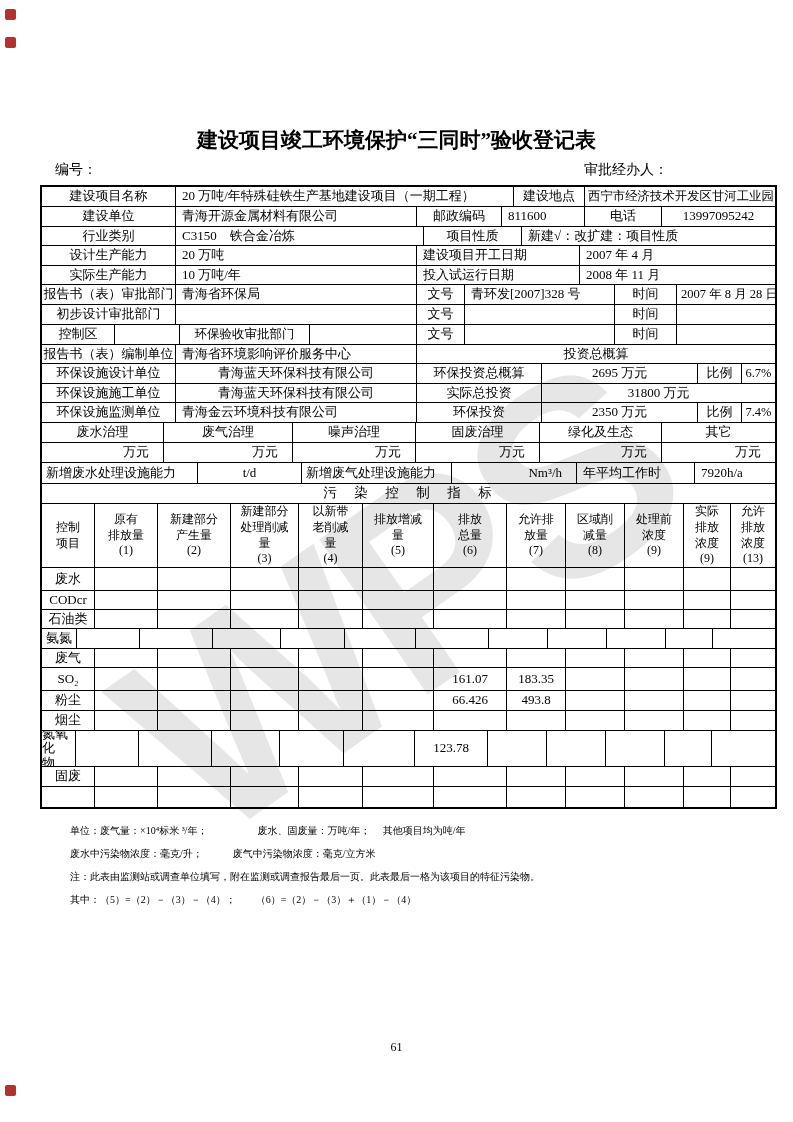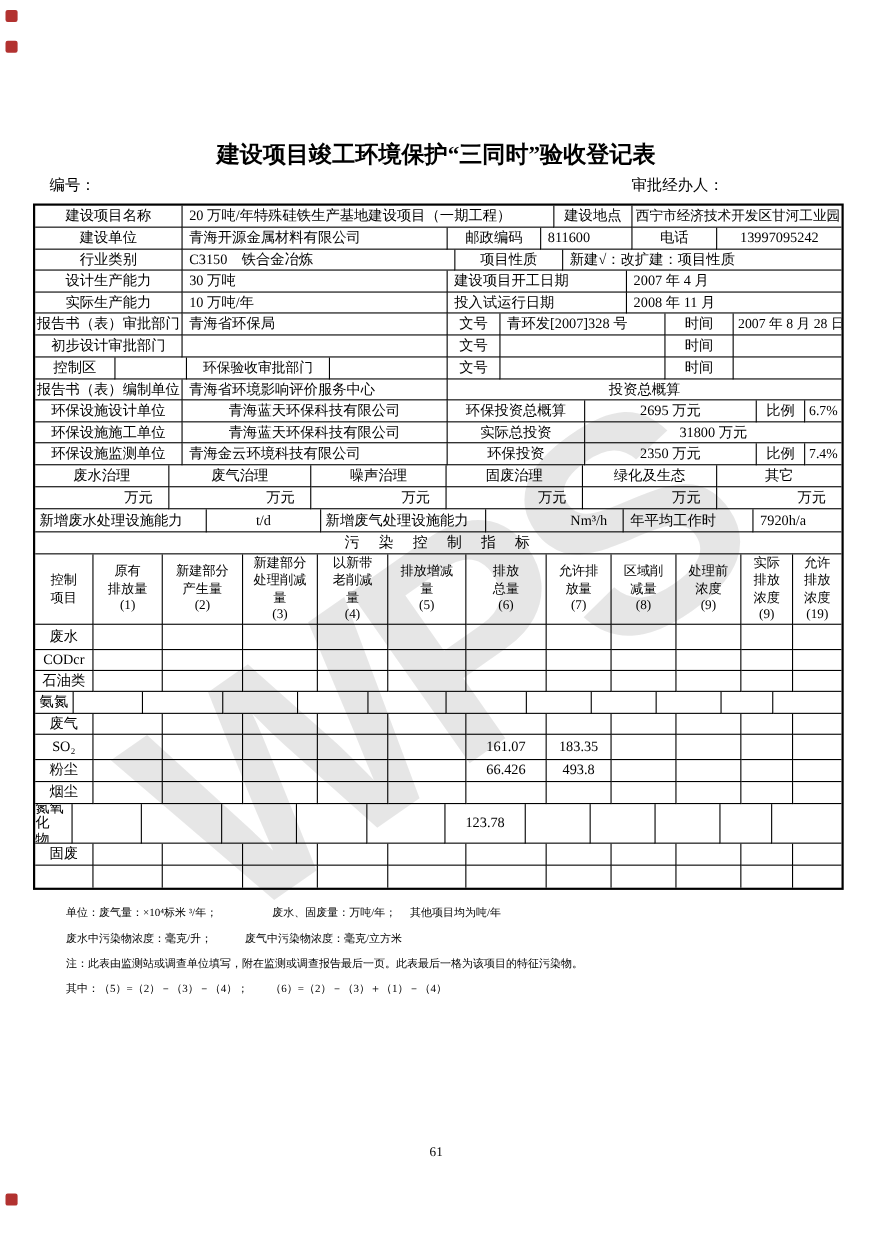--- a/index.html
+++ b/index.html
@@ -2,21 +2,21 @@
 <html><head>
 <meta charset="utf-8">
 <style>
   html,body{margin:0;padding:0;background:#fff;}
   body{width:793px;height:1122px;position:relative;overflow:hidden;
        font-family:"Liberation Serif","DejaVu Serif",serif;color:#000;}
   .page{position:relative;width:793px;height:1122px;background:#fff;}
   .watermark{position:absolute;left:50%;top:600px;transform:translate(-50%,-50%) rotate(-35deg);
        font-family:"Liberation Sans","DejaVu Sans",sans-serif;font-weight:bold;
        font-size:275px;letter-spacing:-12px;color:#d7d7d7;opacity:.6;z-index:0;white-space:nowrap;}
-  .content{position:relative;z-index:1;padding:0 30px;}
+  .content{position:relative;z-index:1;padding:0 40px;}
   .red-mark{position:absolute;left:5px;width:11px;height:11px;background:#b23230;border-radius:2px;z-index:2;}
   .rm1{top:9px;} .rm2{top:37px;} .rm3{top:1085px;}
   .title{margin:0;padding-top:126px;text-align:center;font-size:21px;font-weight:bold;line-height:28px;}
   .meta{display:flex;justify-content:space-between;width:733px;margin-top:6px;height:20px;
         font-size:14px;line-height:20px;padding:0;box-sizing:border-box;}
   .meta .left{margin-left:15px;}
   .meta .right{margin-right:105px;}
   .tbl{width:733px;margin-top:5px;border:2px solid #000;box-sizing:content-box;background:transparent;}
   .t-row{display:flex;width:733px;}
   .c{box-sizing:border-box;border-right:1px solid #000;border-bottom:1px solid #000;
@@ -71,21 +71,21 @@
         <div class="c">13997095242</div>
       </div>
       <div class="t-row h19">
         <div class="c" style="width:134px">行业类别</div>
         <div class="c al" style="width:248px">C3150　铁合金冶炼</div>
         <div class="c" style="width:98px">项目性质</div>
         <div class="c al">新建√：改扩建：项目性质</div>
       </div>
       <div class="t-row h20">
         <div class="c" style="width:134px">设计生产能力</div>
-        <div class="c al" style="width:241px">30 万吨</div>
+        <div class="c al" style="width:241px">20 万吨</div>
         <div class="c al" style="width:163px">建设项目开工日期</div>
         <div class="c al">2007 年 4 月</div>
       </div>
       <div class="t-row h19">
         <div class="c" style="width:134px">实际生产能力</div>
         <div class="c al" style="width:241px">10 万吨/年</div>
         <div class="c al" style="width:163px">投入试运行日期</div>
         <div class="c al">2008 年 11 月</div>
       </div>
       <div class="t-row h20">
@@ -203,21 +203,21 @@
         <div class="c hd" style="width:59px">处理前
 浓度
 (9)</div>
         <div class="c hd" style="width:47px">实际
 排放
 浓度
 (9)</div>
         <div class="c hd">允许
 排放
 浓度
-(19)</div>
+(13)</div>
       </div>
 
     <div class="t-row" style="height: 23px;">
           <div class="c m-label" style="width: 53px;">废水</div>
           <div class="c" style="width: 63px;"></div>
           <div class="c" style="width: 73px;"></div>
           <div class="c" style="width: 68px;"></div>
           <div class="c" style="width: 64px;"></div>
           <div class="c" style="width: 71px;"></div>
           <div class="c" style="width: 73px;"></div>

